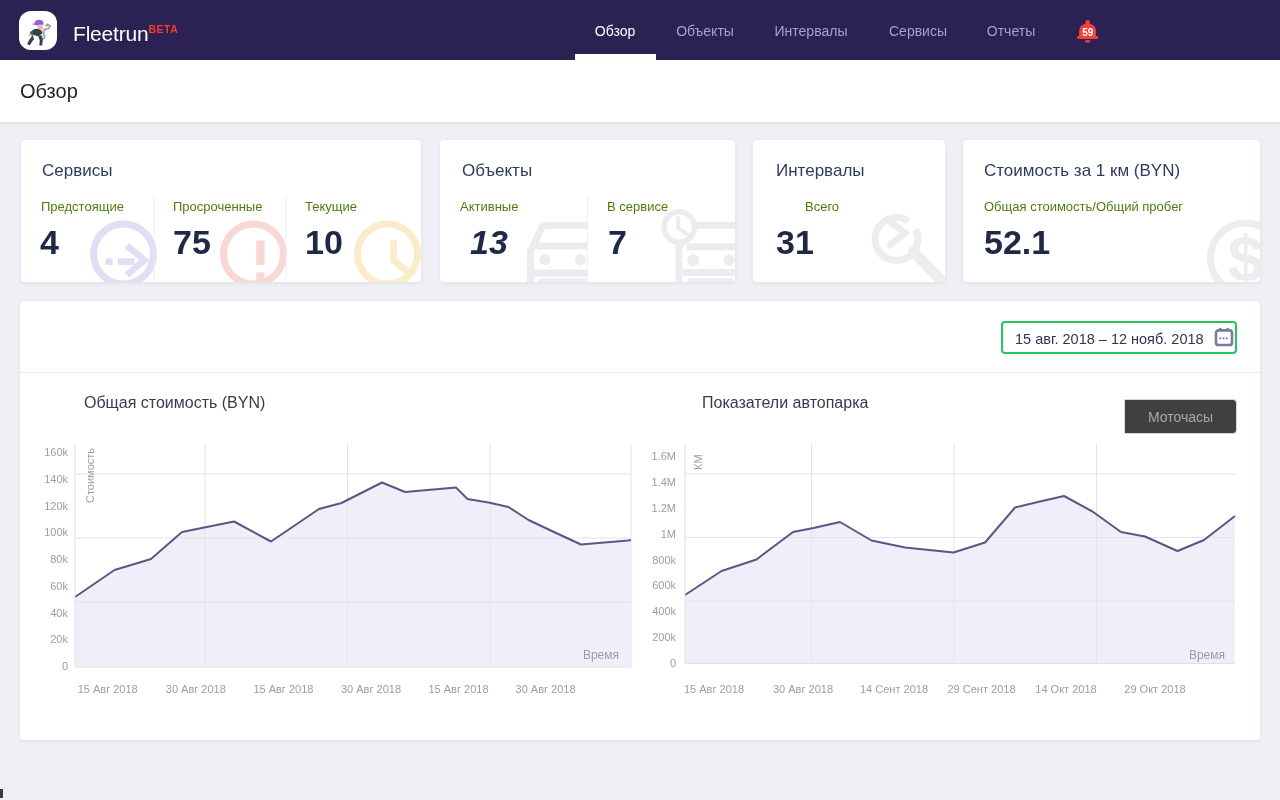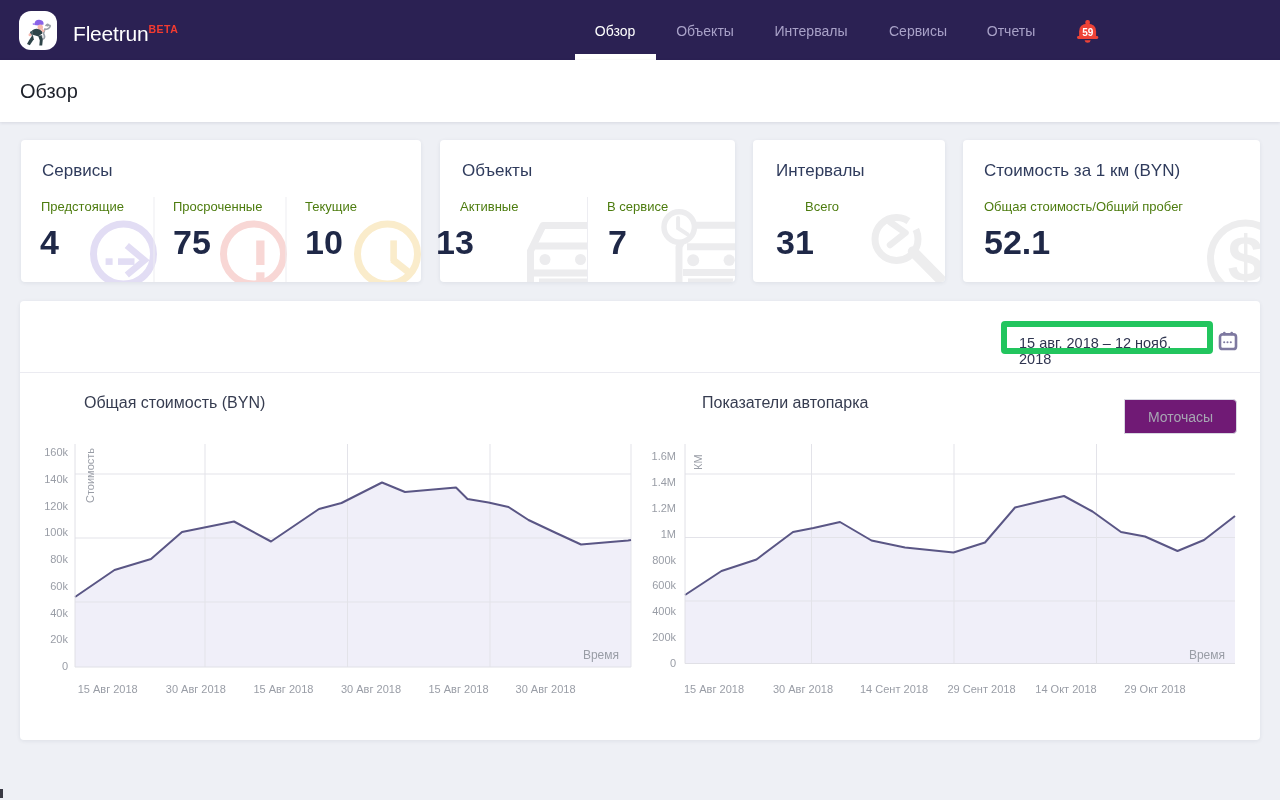--- a/index.html
+++ b/index.html
@@ -12,29 +12,29 @@
 .nav { position:absolute; top:23px; font-size:14px; color:#a9a2c8; transform:translateX(-50%); white-space:nowrap; }
 .nav.active { color:#ffffff; }
 #tabline { position:absolute; left:575px; top:54px; width:81px; height:6px; background:#fff; }
 #pagebar { position:absolute; left:0; top:60px; width:1280px; height:62px; background:#fff; box-shadow:0 1px 3px rgba(40,40,80,0.12); }
 #pagebar h1 { position:absolute; left:20px; top:21px; font-size:20px; font-weight:400; color:#1e222b; line-height:1; }
 .card { position:absolute; top:140px; height:142px; background:#fff; border-radius:4px; box-shadow:0 1px 4px rgba(30,34,70,0.08); overflow:hidden; }
 .ctitle { position:absolute; top:161px; font-size:17px; color:#2f3b5c; }
 .clabel { position:absolute; top:199px; font-size:13px; color:#4d7c0f; }
 .cnum { position:absolute; top:224.5px; font-size:34px; font-weight:700; color:#1f2847; line-height:1; }
 #panel { position:absolute; left:20px; top:301px; width:1240px; height:439px; background:#fff; border-radius:4px; box-shadow:0 1px 4px rgba(30,34,70,0.08); }
-#datebox { position:absolute; left:1001px; top:321px; width:212px; height:33px; border:6px solid #22c55e; border-radius:4px; background:#fff; }
+#datebox { position:absolute; left:1001px; top:321px; width:236px; height:33px; border:2px solid #22c55e; border-radius:4px; background:#fff; }
 #datebox span { position:absolute; left:12px; top:7.5px; font-size:14.5px; color:#2f3550; }
 #divider { position:absolute; left:20px; top:372px; width:1240px; height:1px; background:#ebebf1; }
 .chtitle { position:absolute; top:394px; font-size:16px; color:#363c50;margin-left:33px; }
 #toggle { position:absolute; left:1000px; top:399px; width:237px; height:35px; }
 #tog-a { position:absolute; left:0; top:0; width:124px; height:35px; background:#ebe5f9; border-radius:4px 0 0 4px; }
 #tog-a .bar { position:absolute; left:0; top:0; width:5px; height:35px; background:#7d53cb; border-radius:4px 0 0 4px; }
 #tog-a span { position:absolute; left:0; width:124px; text-align:center; top:10px; font-size:14px; font-weight:bold; color:#2b3550; }
-#tog-b { position:absolute; left:124px; top:0; width:113px; height:35px; background:#701a75; border:1px solid #d8d8e2; border-radius:0 4px 4px 0; }
+#tog-b { position:absolute; left:124px; top:0; width:113px; height:35px; background:#404040; border:1px solid #d8d8e2; border-radius:0 4px 4px 0; }
 #tog-b span { position:absolute; left:0; width:111px; text-align:center; top:9px; font-size:14px; color:#a7a7b3; }
 #corner { position:absolute; left:0; top:789px; width:3px; height:9px; background:#3a3a44; }
 </style>
 </head>
 <body>
 <div id="header">
   <div id="logo">
     <svg width="38" height="39" viewBox="0 0 38 39">
       <path d="M26.5 15 Q29.5 12 29 14.5 Q32.5 13.5 30.5 16.5 Q28.5 19 26 18 L24.5 22.5 Q26.5 26 25 27.5 Q23.5 29 22.8 26.5 L22.3 24" fill="none" stroke="#9aa0a8" stroke-width="1.6"></path>
       <path d="M15.5 12.8 Q16 8.5 20.3 8.8 Q24.8 9.2 24.6 13 L24.7 13.6 Q20 15 15.3 14 Z" fill="#8a63e8"></path>
@@ -130,21 +130,21 @@
 <div class="clabel" style="left:173px;">Просроченные</div>
 <div class="clabel" style="left:305px;">Текущие</div>
 <div class="clabel" style="left:460px;">Активные</div>
 <div class="clabel" style="left:607px;">В сервисе</div>
 <div class="clabel" style="left:776px;margin-left:29px;">Всего</div>
 <div class="clabel" style="left:984px;">Общая стоимость/Общий пробег</div>
 
 <div class="cnum" style="left:40px;">4</div>
 <div class="cnum" style="left:173px;">75</div>
 <div class="cnum" style="left:305px;">10</div>
-<div class="cnum" style="left:436px;">13</div>
+<div class="cnum" style="left:470px;font-style:italic;">13</div>
 <div class="cnum" style="left:608px;">7</div>
 <div class="cnum" style="left:776px;">31</div>
 <div class="cnum" style="left:984px;">52.1</div>
 
 <div id="panel"></div>
 <div id="datebox">
     <span>15 авг. 2018 – 12 нояб. 2018</span>
   <svg class="abs" style="left:211px; top:4px;" width="20" height="20" viewBox="0 0 20 20">
     <rect x="2" y="3.4" width="16" height="14.6" rx="2.6" fill="none" stroke="#7e79a0" stroke-width="2.6"></rect>
     <rect x="5" y="0.8" width="2.6" height="3.4" rx="1.2" fill="#7e79a0"></rect>

